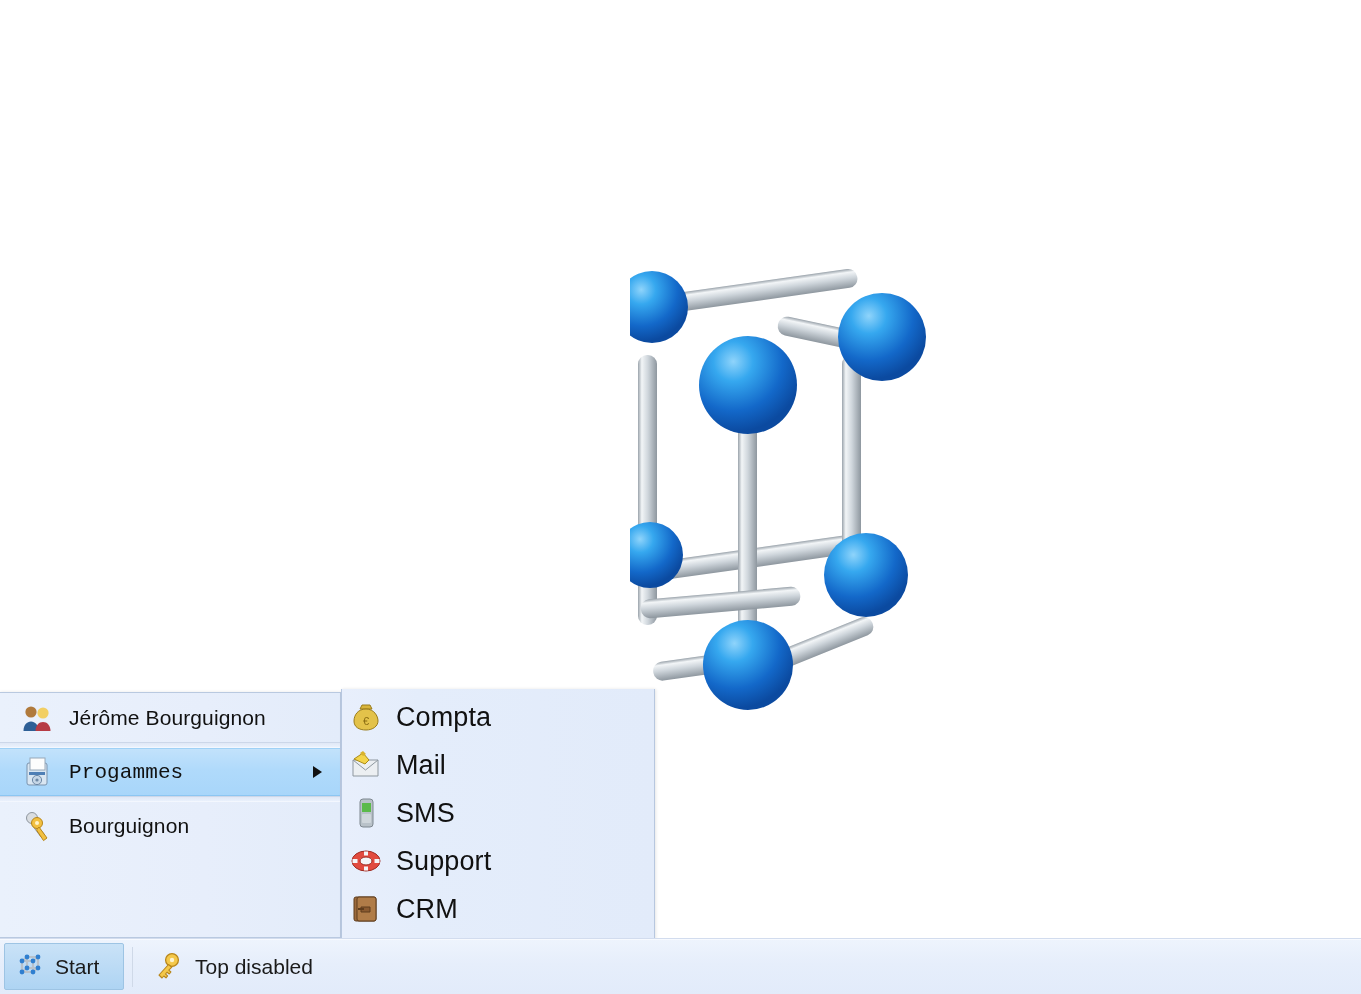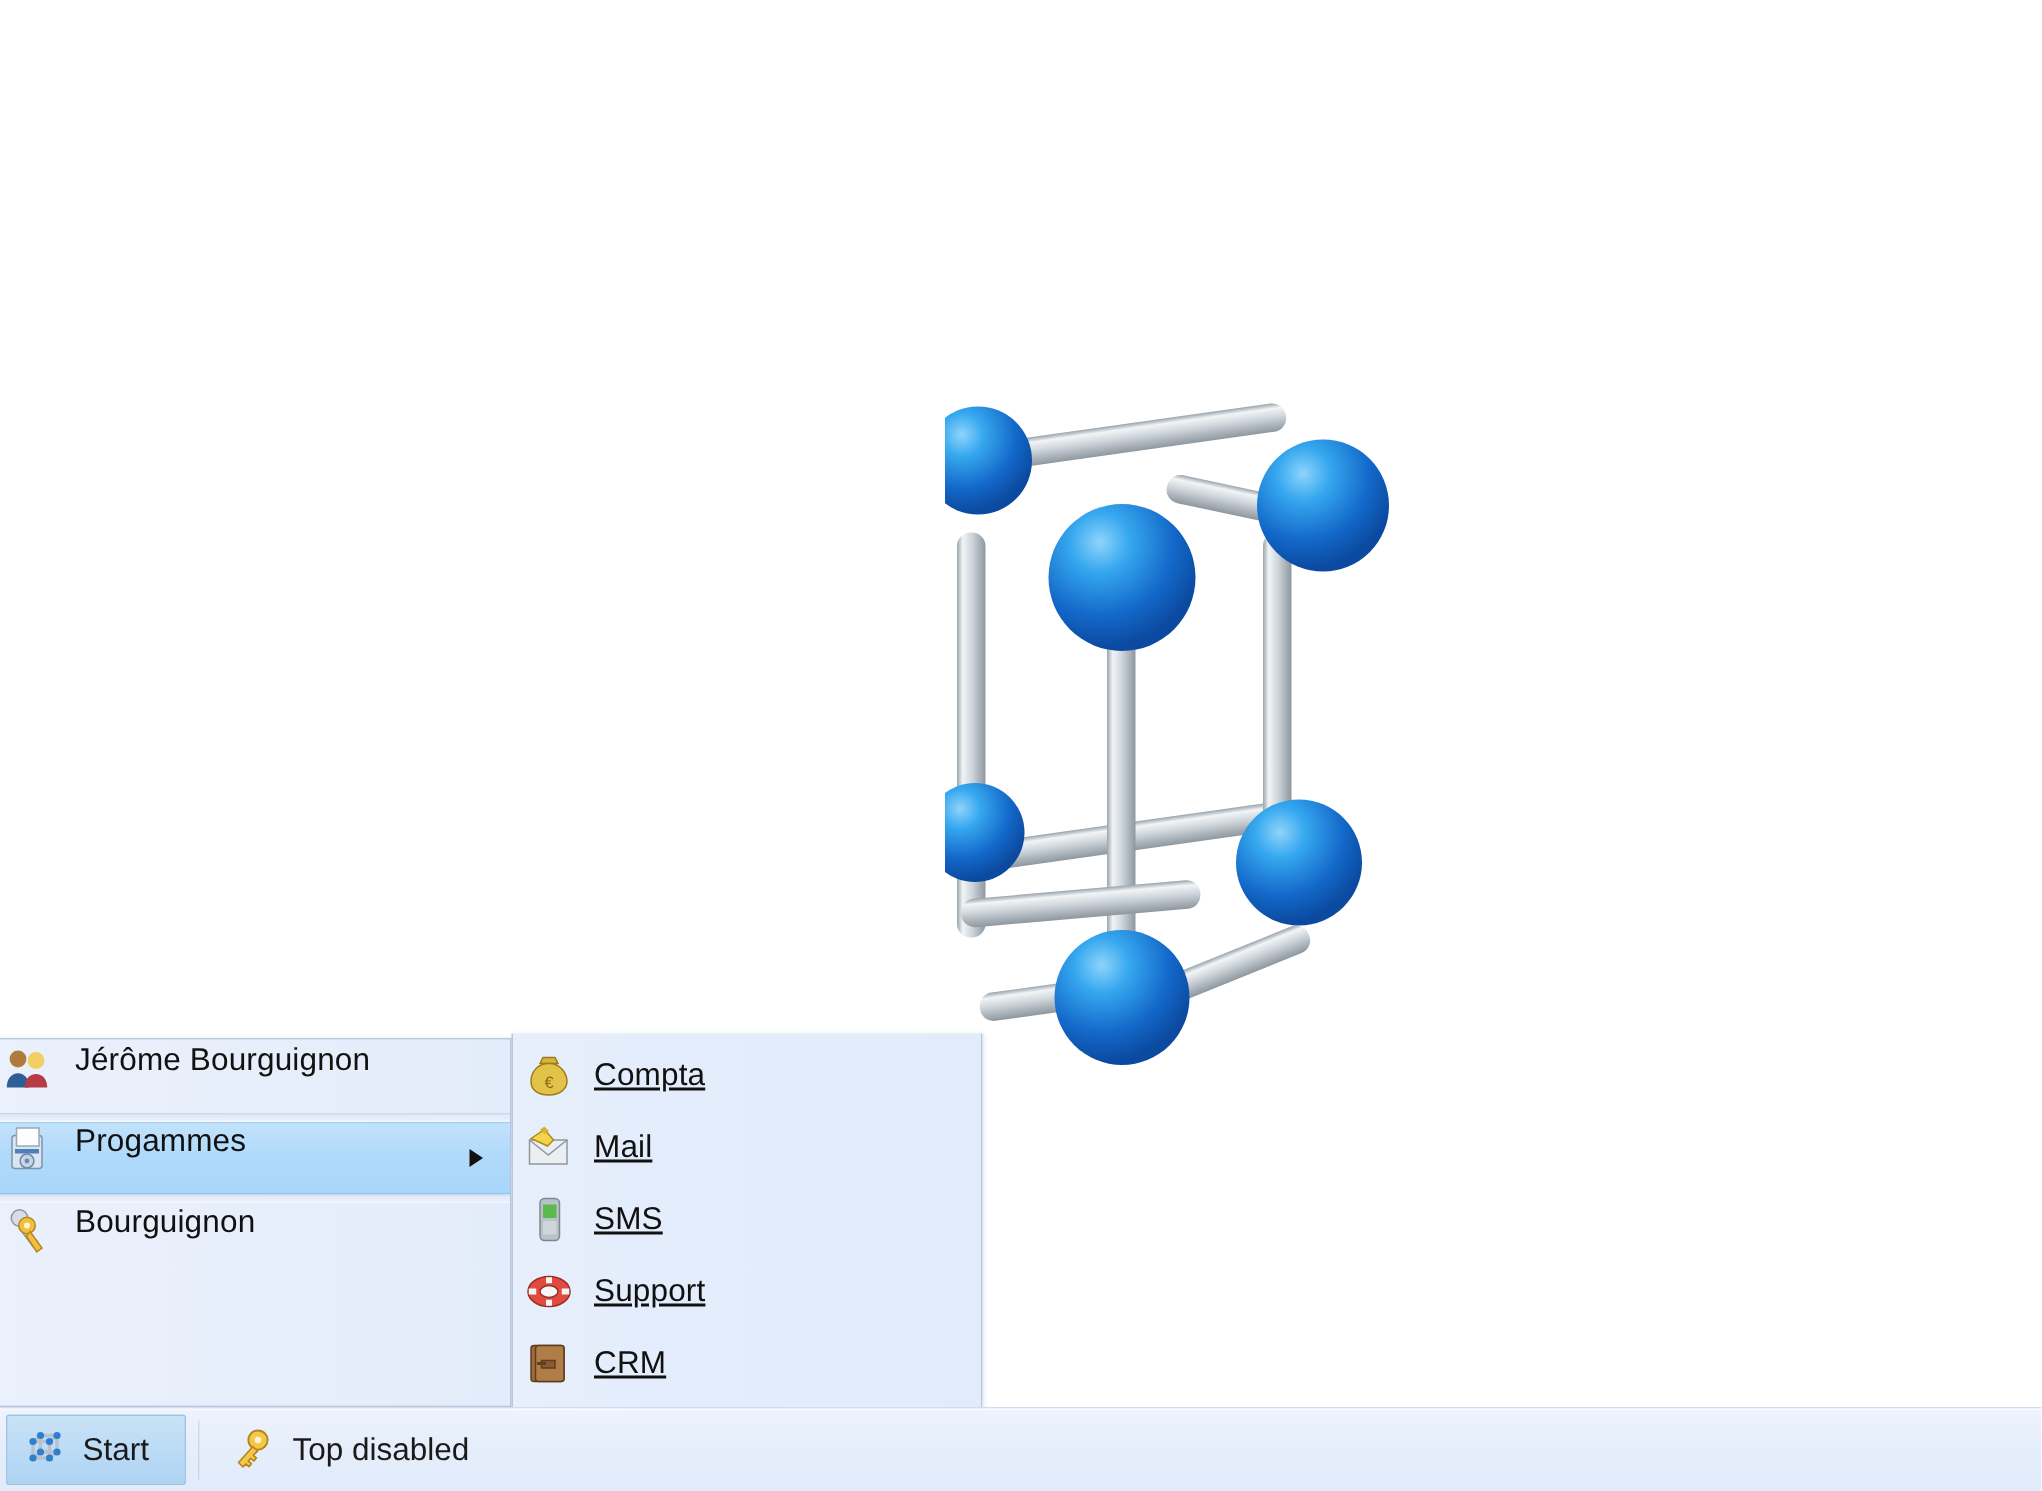--- a/index.html
+++ b/index.html
@@ -53,30 +53,31 @@
   #startmenu {
     position:absolute; left:0; top:692px; width:341px; height:246px;
     background:linear-gradient(to right,#eaf1fc 0%,#e7eefb 60%,#e3ecfa 100%);
     border:1px solid #b9c9e0;
     border-left:none;
     box-shadow:0 1px 4px rgba(0,0,0,.16);
     padding-top:1px;
   }
   .sm-row {
     position:relative;
-    height:48px; display:flex; gap:14px;
-    padding-left:2px; padding-right:10px;
+    height:48px; display:flex; align-items:center; gap:14px;
+    padding-left:21px; padding-right:10px;
     border-top:1px solid transparent;
     border-bottom:1px solid transparent;
   }
   .sm-row .lbl { font-size:21px; color:#111; letter-spacing:.1px; }
   .sm-row.sel {
     background:linear-gradient(to bottom,#c2e2fb 0%,#b0dafb 45%,#a8d6fa 100%);
     border-top:1px solid #9fd1f6;
     border-bottom:1px solid #8cc6f2;
+    font-family:Liberation Mono, monospace;
   }
   .sm-div {
     height:6px;
     border-top:1px solid #ccd7e9;
     border-bottom:1px solid #f3f7fe;
     background:linear-gradient(to bottom,#e0e8f6,#eaf1fc);
   }
   .sm-arrow {
     position:absolute; right:18px; top:50%; transform:translateY(-50%);
     width:0;height:0; border-left:9px solid #111;
@@ -93,21 +94,21 @@
     padding-top:4px;
     overflow:hidden;
   }
   .pm-row {
     position:relative;
     height:48px; display:flex; align-items:center; gap:13px;
     padding-left:7px;
     border-top:1px solid transparent;
     border-bottom:1px solid transparent;
   }
-  .pm-row .lbl { font-size:21px; color:#111; letter-spacing:.1px; white-space:nowrap;text-decoration:underline; }
+  .pm-row .lbl { font-size:27px; color:#111; letter-spacing:.1px; white-space:nowrap; }
   .ico { width:34px; height:34px; flex:0 0 34px; position:relative; }
   .ico svg { display:block; width:34px; height:34px; }
   .ico-sm { width:30px; height:30px; flex:0 0 30px; }
   .ico-sm svg { width:30px; height:30px; }
 </style>
 </head>
 <body>
 
 <div id="desktop">
 

